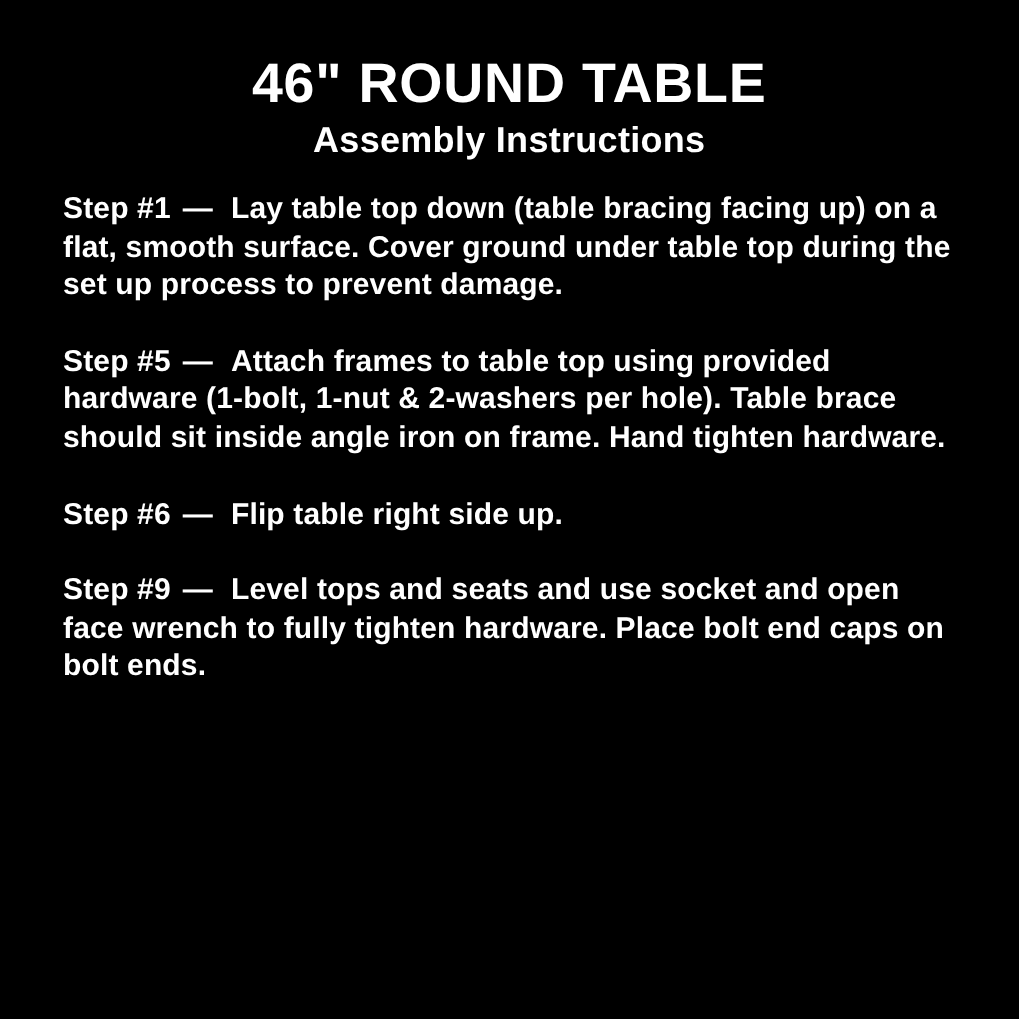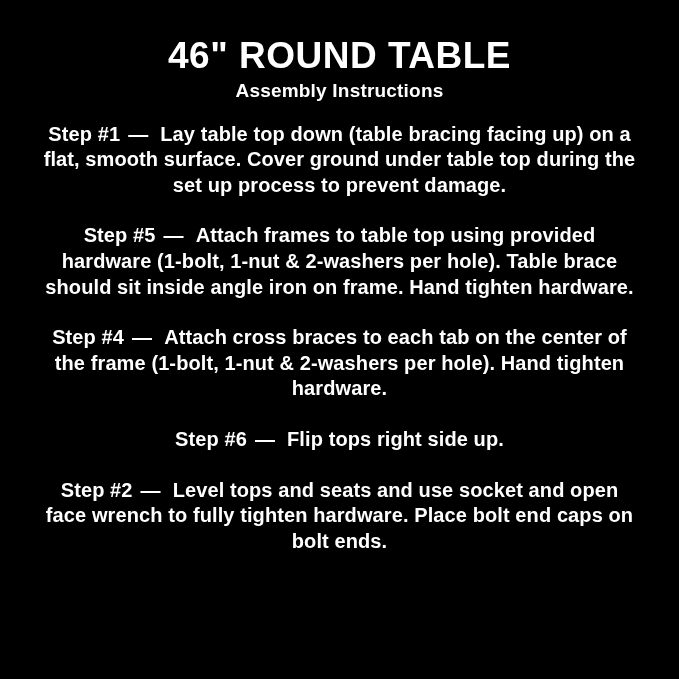--- a/index.html
+++ b/index.html
@@ -22,28 +22,28 @@
     text-align: center;
     margin-bottom: 20px;
   }
   .title {
     font-size: 37px;
     line-height: 1.1;
     margin: 10px 0 4px 0;
     letter-spacing: 0.5px;
   }
   .subtitle {
-    font-size: 19px;
+    font-size: 24px;
     line-height: 1.1;
     margin: 0;
     letter-spacing: 0.2px;
     text-align: center;
   }
   .steps {
-    text-align: center;
+    text-align: left;
   }
   .step {
     font-size: 20px;
     line-height: 1.28;
     margin: 0 0 25px 0;
     letter-spacing: 0.1px;
   }
   .step-sep {
     display: inline-block;
     margin: 0 12px 0 8px;
@@ -59,22 +59,19 @@
   </header>
 
   <main class="steps">
     <p class="step">
       <span>Step #1</span><span class="step-sep">—</span><span>Lay table top down (table bracing facing up) on a flat, smooth surface. Cover ground under table top during the set up process to prevent damage.</span>
     </p>
     <p class="step">
       <span>Step #5</span><span class="step-sep">—</span><span>Attach frames to table top using provided hardware (1-bolt, 1-nut &amp; 2-washers per hole). Table brace should sit inside angle iron on frame. Hand tighten hardware.</span>
     </p>
     <p class="step">
-      <span>Step #4</span><span class="step-sep">—</span><span>Attach cross braces to each tab on the center of the frame (1-bolt, 1-nut &amp; 2-washers per hole). Hand tighten hardware.</span>
+      <span>Step #6</span><span class="step-sep">—</span><span>Flip table right side up.</span>
     </p>
     <p class="step">
-      <span>Step #6</span><span class="step-sep">—</span><span>Flip tops right side up.</span>
-    </p>
-    <p class="step">
-      <span>Step #2</span><span class="step-sep">—</span><span>Level tops and seats and use socket and open face wrench to fully tighten hardware. Place bolt end caps on bolt ends.</span>
+      <span>Step #9</span><span class="step-sep">—</span><span>Level tops and seats and use socket and open face wrench to fully tighten hardware. Place bolt end caps on bolt ends.</span>
     </p>
   </main>
 </div>
 
 </body></html>

